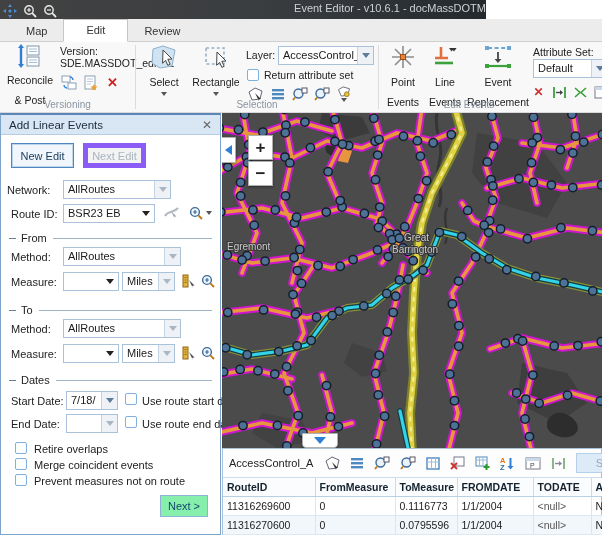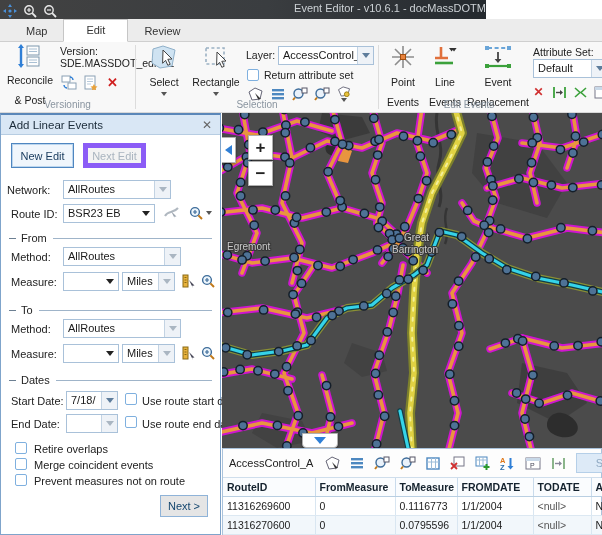--- a/index.html
+++ b/index.html
@@ -49,21 +49,21 @@
   .panel-header { height:20px; background:#d9e7f5; display:flex; align-items:center; padding:0 8px;
                   font-size:11.5px; color:#1c2c3a; border-bottom:1px solid #b7cde2; }
   .panel-header .x { margin-left:auto; color:#666; font-size:12px; cursor:pointer; }
   .pbtn { position:absolute; height:25px; width:63px; font-size:11px; display:flex; align-items:center; justify-content:center; cursor:pointer; }
   .pbtn.primary { background:#f0f6fc; border:1px solid #4f86c0; box-shadow:0 0 0 1px #bcd6ee inset; color:#16395c; }
   .pbtn.disabled { background:#f3f3f3; border:5px solid #8b5cf6; color:#a9b4bf; cursor:default; }
   .plabel { position:absolute; font-size:11px; color:#222; white-space:nowrap; }
   .legend { position:absolute; left:8px; right:8px; display:flex; align-items:center; font-size:11px; color:#222; }
   .legend .d { width:7px; height:1px; background:#6c7f92; margin-right:5px; }
   .legend .l { flex:1; height:1px; background:#9fb4c9; margin-left:6px; }
-  .nextbtn { position:absolute; right:12px; width:48px; height:22px; background:#e5e5e5; border:1px solid #8fb3d8;
+  .nextbtn { position:absolute; right:12px; width:48px; height:22px; background:#86efac; border:1px solid #8fb3d8;
              color:#14466e; font-size:11px; display:flex; align-items:center; justify-content:center; cursor:pointer; }
 
   
   .map { position:absolute; left:222px; top:113px; width:380px; height:335px; background:#4b4b4b; overflow:hidden; }
   .map svg { display:block; }
   .mapbtn { position:absolute; background:#fff; border:1px solid #b0b0b0; display:flex; align-items:center; justify-content:center; cursor:pointer; box-shadow:0 1px 2px rgba(0,0,0,.4); }
   .zoombtn { left:26px; width:25px; height:25px; font-size:17px; color:#222; font-weight:bold; }
   .collapse-left { left:0; top:24px; width:14px; height:26px; border-left:none; }
   .tri-left { width:0;height:0;border-top:5px solid transparent;border-bottom:5px solid transparent;border-right:7px solid #2f7fd6; }
   .collapse-down { left:80px; top:320px; width:36px; height:15px; border-radius:0 0 4px 4px; }

